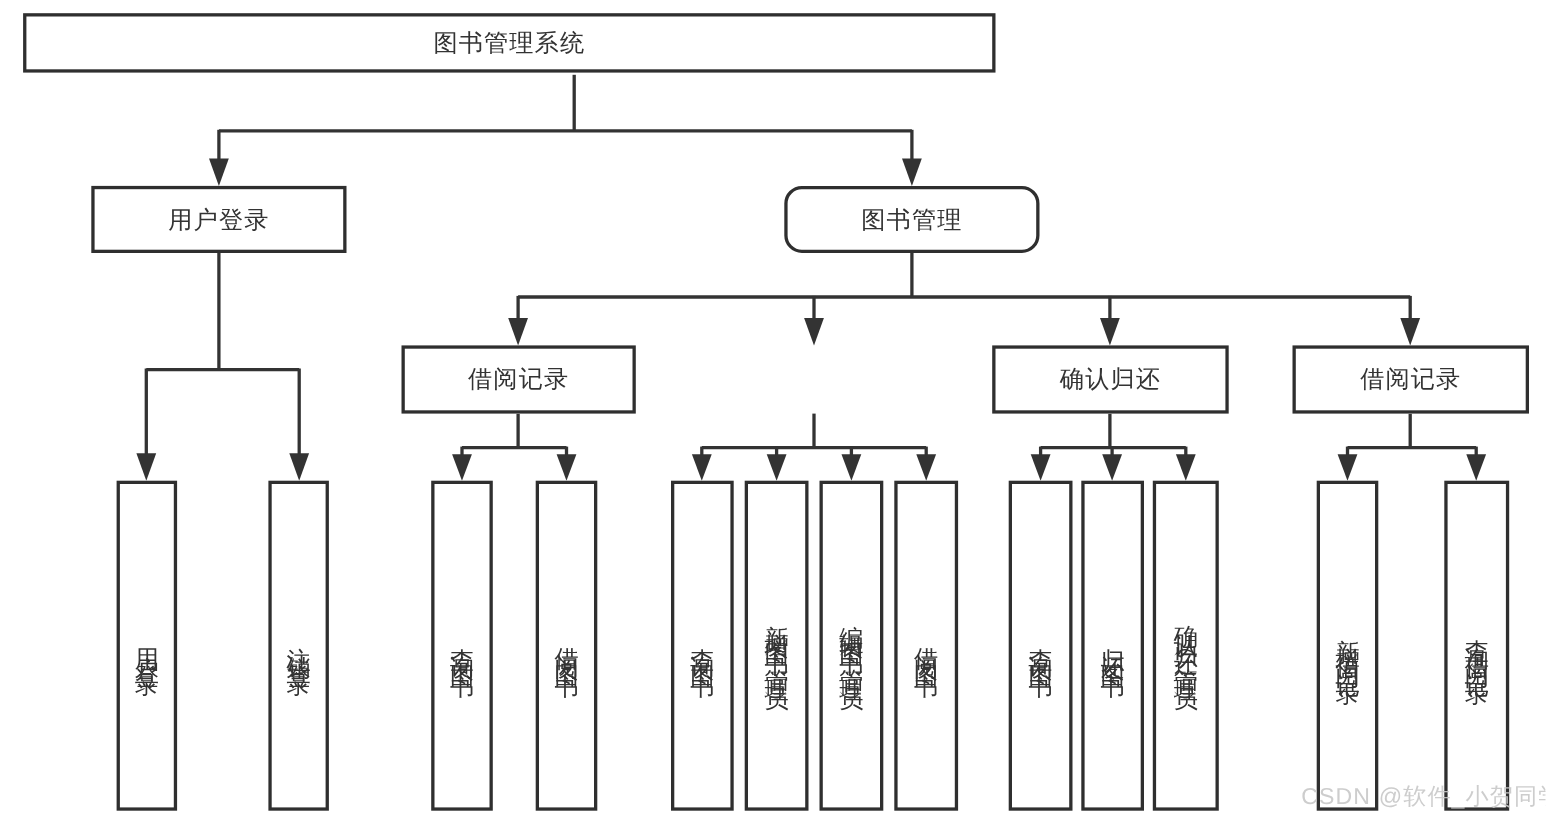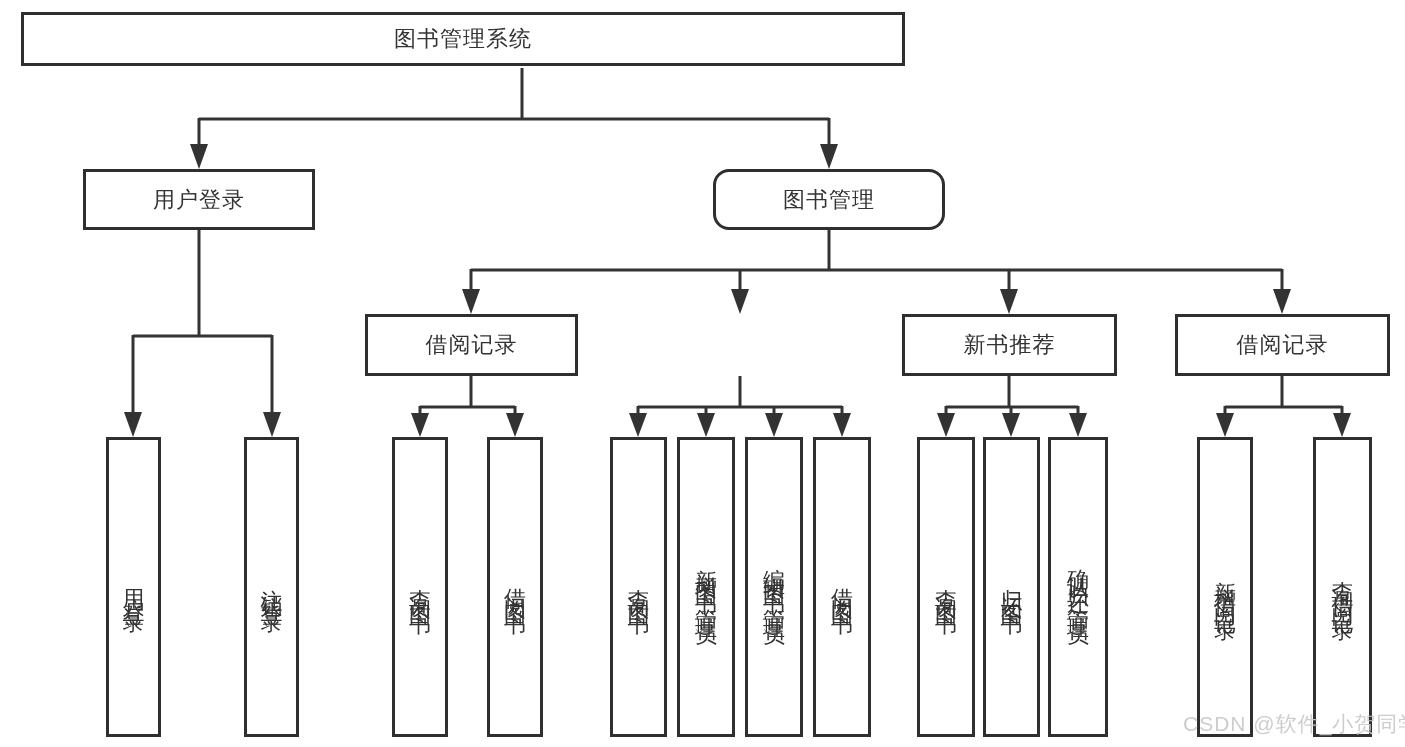--- a/index.html
+++ b/index.html
@@ -150,21 +150,21 @@
       <polygon points="1333,413 1351,413 1342,437"></polygon>
     </g>
   </svg>
 
   <div class="box" style="left:21px; top:12px; width:884px; height:54px;">图书管理系统</div>
 
   <div class="box" style="left:83px; top:169px; width:232px; height:61px;">用户登录</div>
   <div class="box" style="left:713px; top:169px; width:232px; height:61px;border-radius:16px;">图书管理</div>
 
   <div class="box" style="left:365px; top:314px; width:213px; height:62px;">借阅记录</div>
-  <div class="box" style="left:902px; top:314px; width:215px; height:62px;">新书推荐</div>
+  <div class="box" style="left:902px; top:314px; width:215px; height:62px;">确认归还</div>
   <div class="box" style="left:1175px; top:314px; width:215px; height:62px;">借阅记录</div>
 
   <div class="box leaf" style="left:106px; top:437px; width:55px; height:300px;">用户登录</div>
   <div class="box leaf" style="left:244px; top:437px; width:55px; height:300px;">注销登录</div>
 
   <div class="box leaf" style="left:392px; top:437px; width:56px; height:300px;">查询图书</div>
   <div class="box leaf" style="left:487px; top:437px; width:56px; height:300px;">借阅图书</div>
 
   <div class="box leaf" style="left:610px; top:437px; width:57px; height:300px;">查询图书</div>
   <div class="box leaf" style="left:677px; top:437px; width:58px; height:300px;">新增图书（管理员）</div>

